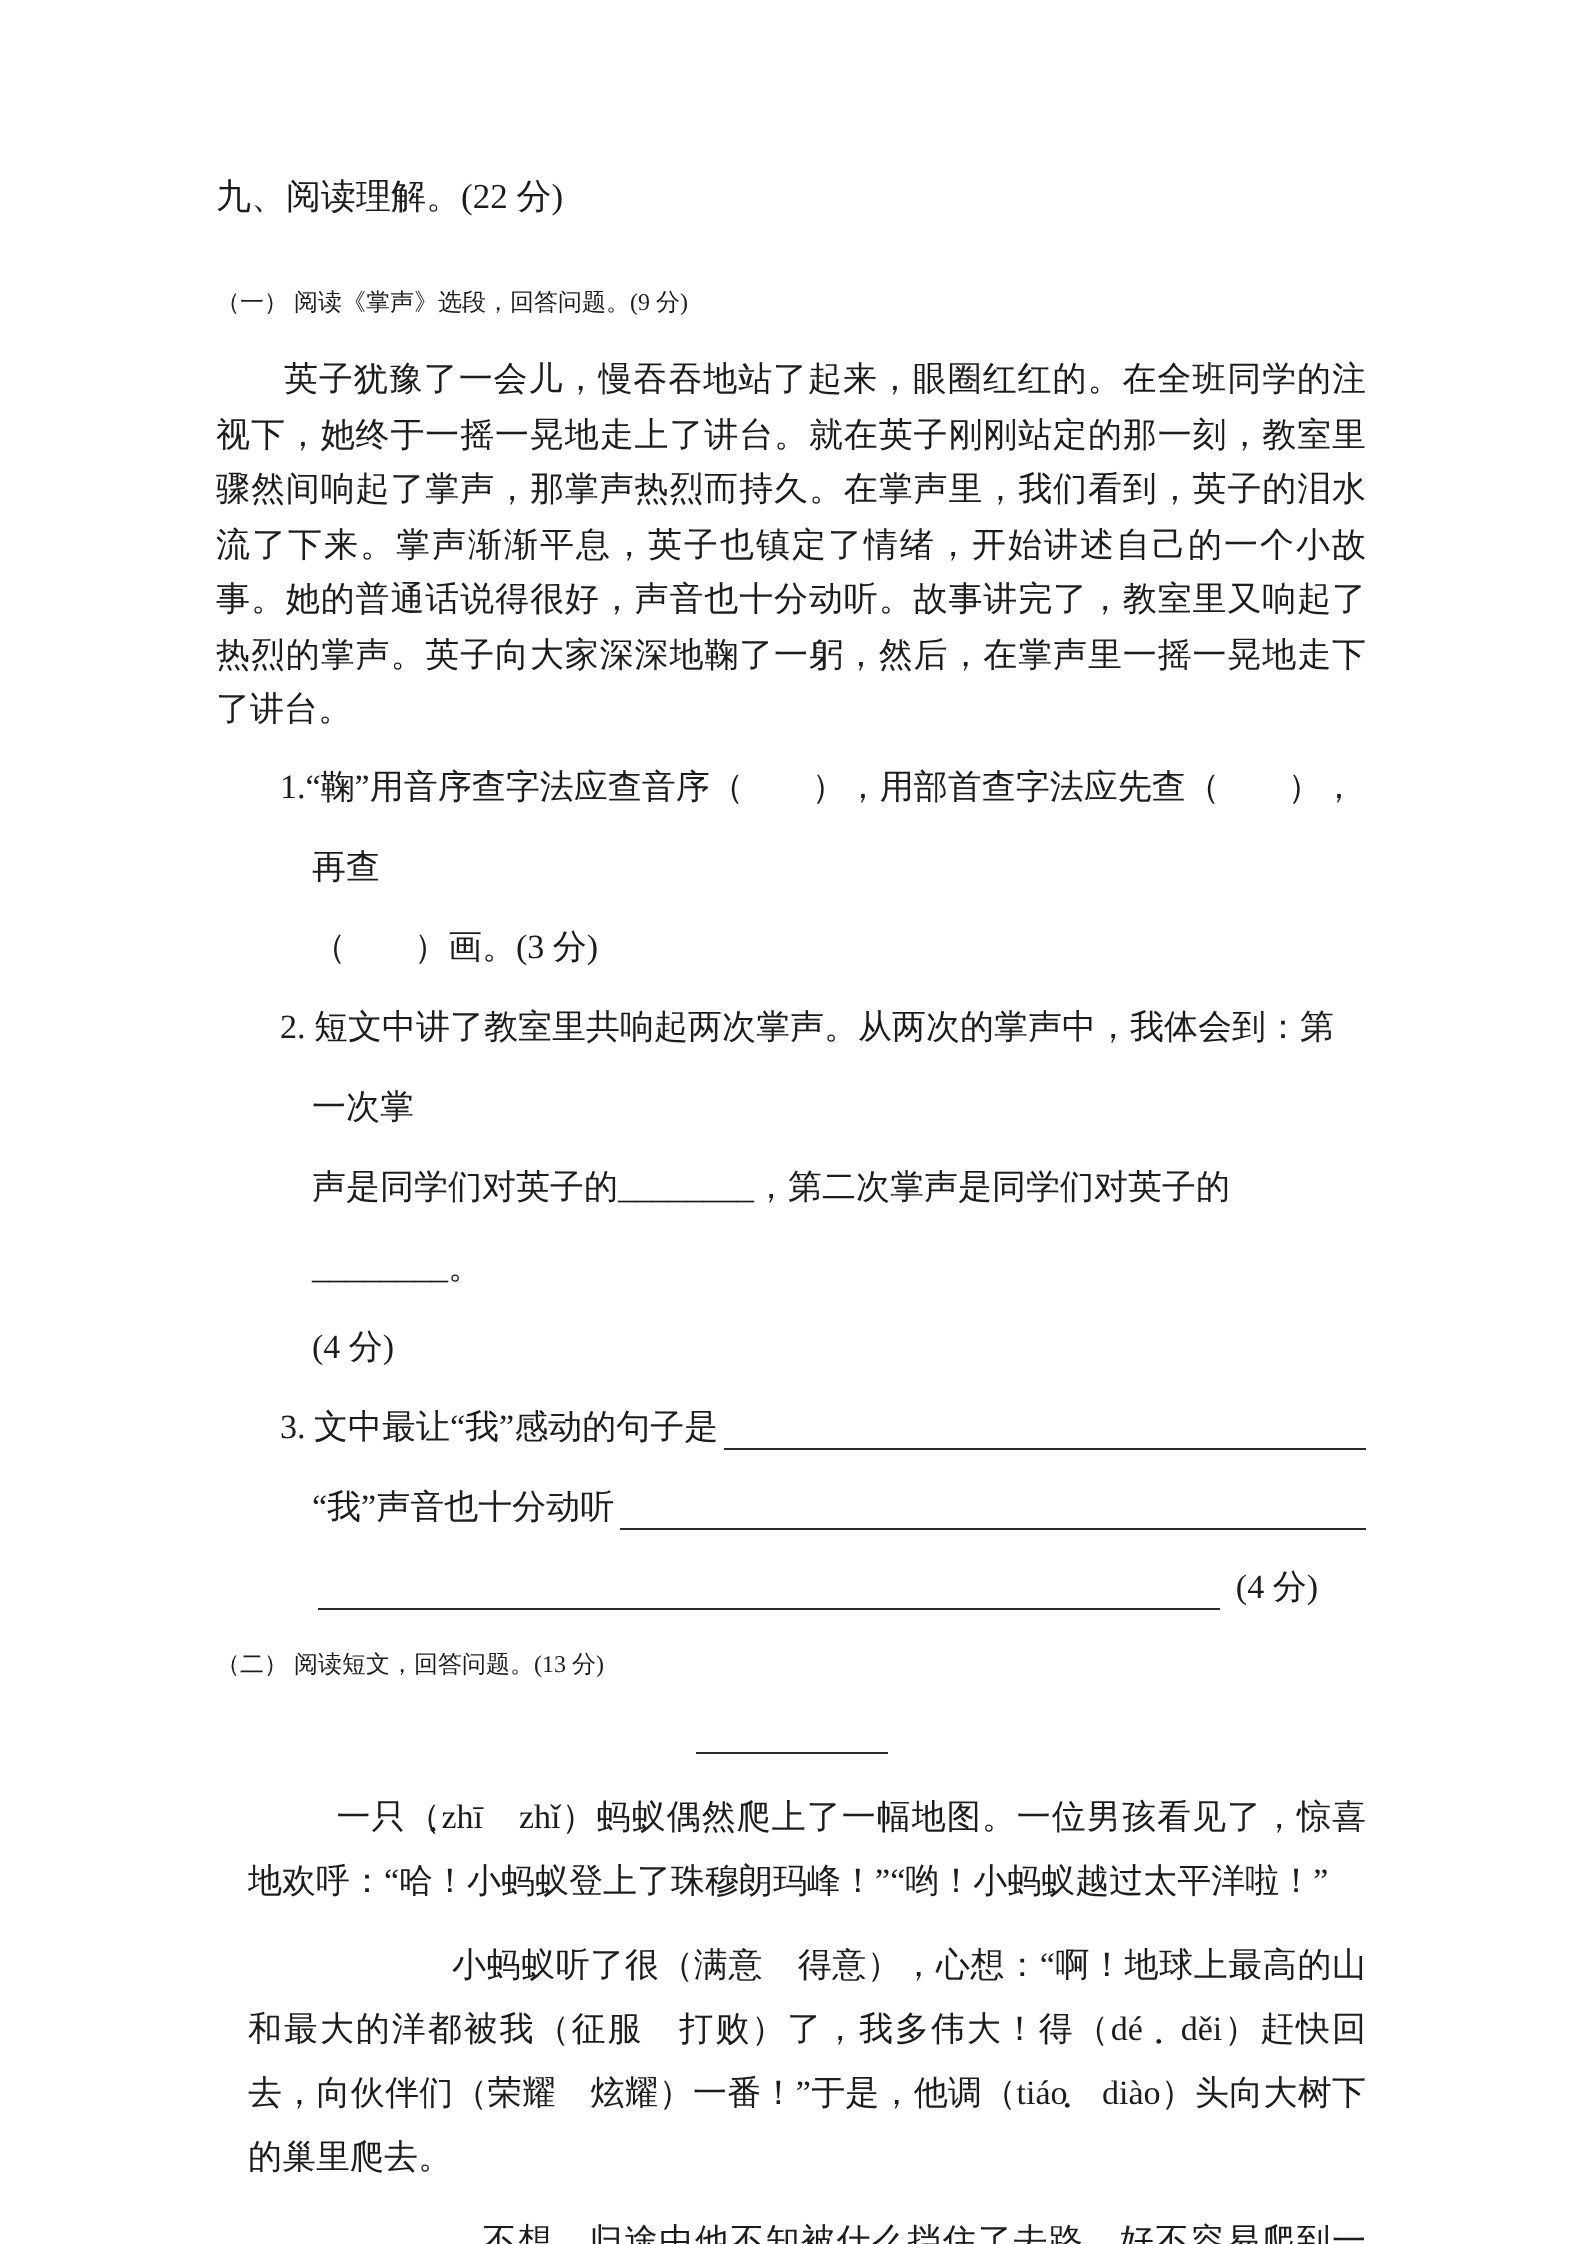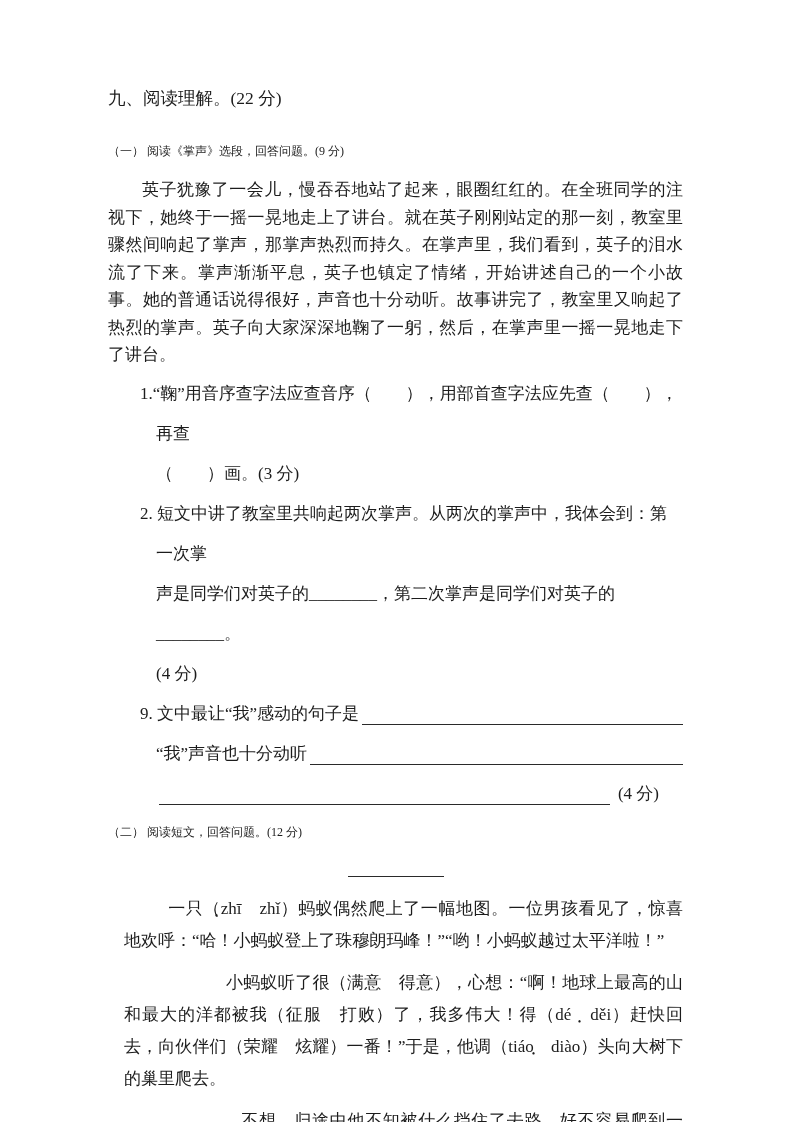--- a/index.html
+++ b/index.html
@@ -86,36 +86,36 @@
     </div>
 
     <div class="q">
       <div class="q-line q-first">2. 短文中讲了教室里共响起两次掌声。从两次的掌声中，我体会到：第一次掌</div>
       <div class="q-line">声是同学们对英子的________，第二次掌声是同学们对英子的________。</div>
       <div class="q-line">(4 分)</div>
     </div>
 
     <div class="q">
       <div class="q-line qflex q-first">
-        <span>9. 文中最让“我”感动的句子是</span>
+        <span>3. 文中最让“我”感动的句子是</span>
         <span class="fill"></span>
       </div>
       <div class="q-line qflex">
         <span>“我”声音也十分动听</span>
         <span class="fill"></span>
       </div>
       <div class="q-line qflex q3-last">
         <span class="fill"></span>
         <span class="score">(4 分)</span>
       </div>
     </div>
 
   </div>
 
-  <h3 class="part-heading part2-heading">（二） 阅读短文，回答问题。(12 分)</h3>
+  <h3 class="part-heading part2-heading">（二） 阅读短文，回答问题。(13 分)</h3>
 
   <div class="title-blank"></div>
 
   <p class="passage2 p2a"><span>一</span><span class="em-dot">只</span><span>（zhī　zhǐ）蚂蚁偶然爬上了一幅地图。一位男孩看见了，惊喜地欢呼：“哈！小蚂蚁登上了珠穆朗玛峰！”“哟！小蚂蚁越过太平洋啦！”</span></p>
 
   <p class="passage2 p2b"><span>小蚂蚁听了很（满意　得意），心想：“啊！地球上最高的山和最大的洋都被我（征服　打败）了，我多伟大！</span><span class="em-dot">得</span><span>（dé　děi）赶快回去，向伙伴们（荣耀　炫耀）一番！”于是，他</span><span class="em-dot">调</span><span>（tiáo　diào）头向大树下的巢里爬去。</span></p>
 
   <p class="passage2 p2c">不想，归途中他不知被什么挡住了去路，好不容易爬到一半，一阵风又吹得他腾空而起，飘荡在一片汪洋之中。幸好，又被那位男孩看见了，那孩子一面伸过一根枯枝，带他脱险，一面叹息道：“唉，真可怜，连这么个小土</p>
 
 </div>

